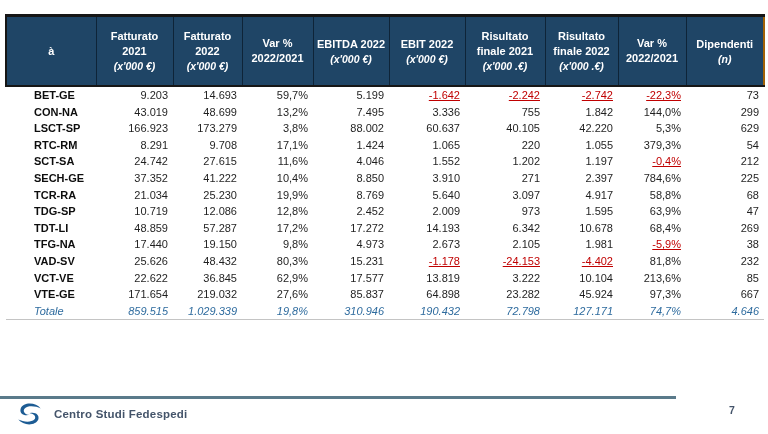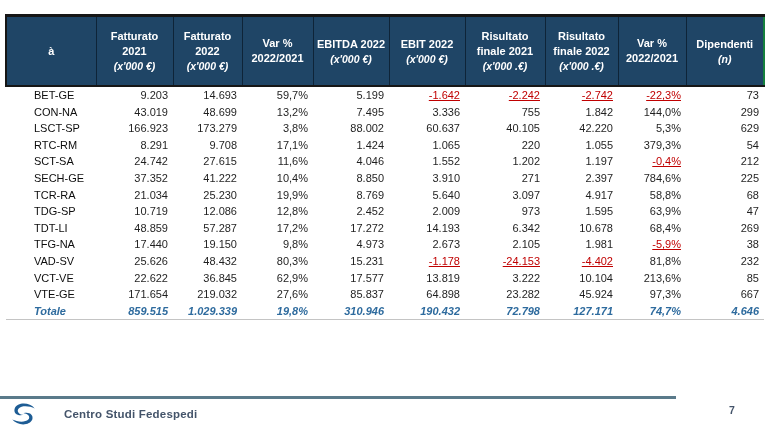--- a/index.html
+++ b/index.html
@@ -10,42 +10,42 @@
   .table-wrap { position:absolute; left:5px; top:14px; width:758px; }
   table { border-collapse:collapse; table-layout:fixed; width:758px; }
 
   thead th {
     background:#1F4566; color:#ffffff; font-weight:bold; font-size:11px;
     text-align:center; vertical-align:middle; height:68px; padding:0;
     border-right:1px solid #0e2438;
     border-top:3px solid #161616; border-bottom:2.5px solid #161616;
   }
   thead th:first-child { border-left:2px solid #161616; }
-  thead th:last-child  { border-right:2px solid #15803d; }
+  thead th:last-child  { border-right:2px solid #a16207; }
   .hl { line-height:15px; }
   .hu { line-height:14px; font-style:italic; font-size:10.5px; }
 
   tbody td {
     font-size:11px; color:#1f1f1f; text-align:right;
     padding:0 5px 0 0; height:16.6px; line-height:16.6px; white-space:nowrap;
   }
   tbody td.lbl {
-    text-align:left; padding:0 0 0 28px; font-weight:normal; color:#0d0d0d;
+    text-align:left; padding:0 0 0 28px; font-weight:bold; color:#0d0d0d;
   }
   tbody td.neg { color:#C00000;text-decoration:underline; }
-  tbody tr.total td { color:#2E6B9E; font-weight:bold; font-style:italic; }
+  tbody tr.total td { color:#2E6B9E; font-weight:normal; font-style:italic; }
   tbody tr.total { border-bottom:1.5px solid #c4c4c4; }
 
   .footer-line {
     position:absolute; left:0; top:396px; width:676px; height:2.5px;
     background:#5A7A8A;
   }
   .footer {
-    position:absolute; left:10px; top:401px; height:26px;
-    display:flex; align-items:center; gap:27px;justify-content:center;
+    position:absolute; left:16px; top:401px; height:26px;
+    display:flex; align-items:center; gap:11px;justify-content:center;
   }
   .brand { font-size:11.5px; font-weight:bold; color:#44546A; letter-spacing:0.2px; }
   .page-num {
     position:absolute; left:722px; top:404px; width:20px; text-align:center;
     font-size:10.5px; font-weight:bold; color:#44546A;
   }
 </style>
 </head>
 <body>
 

